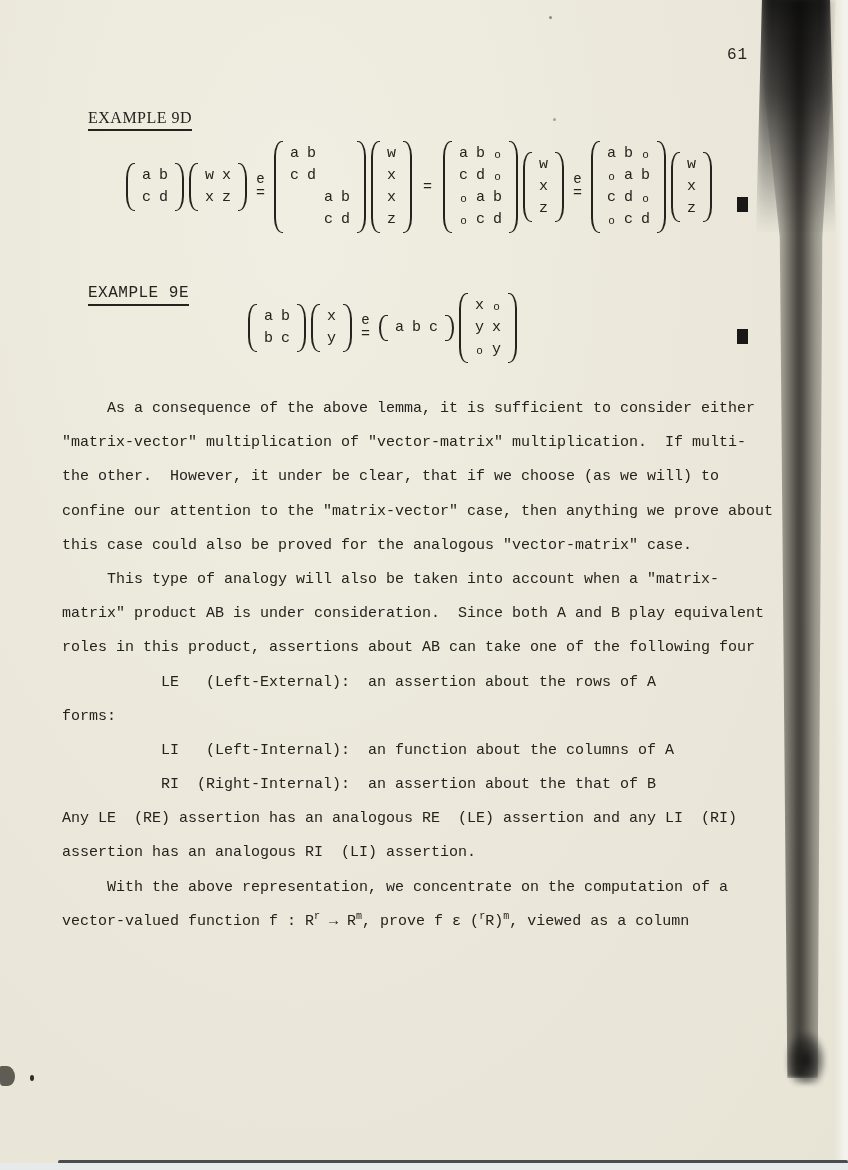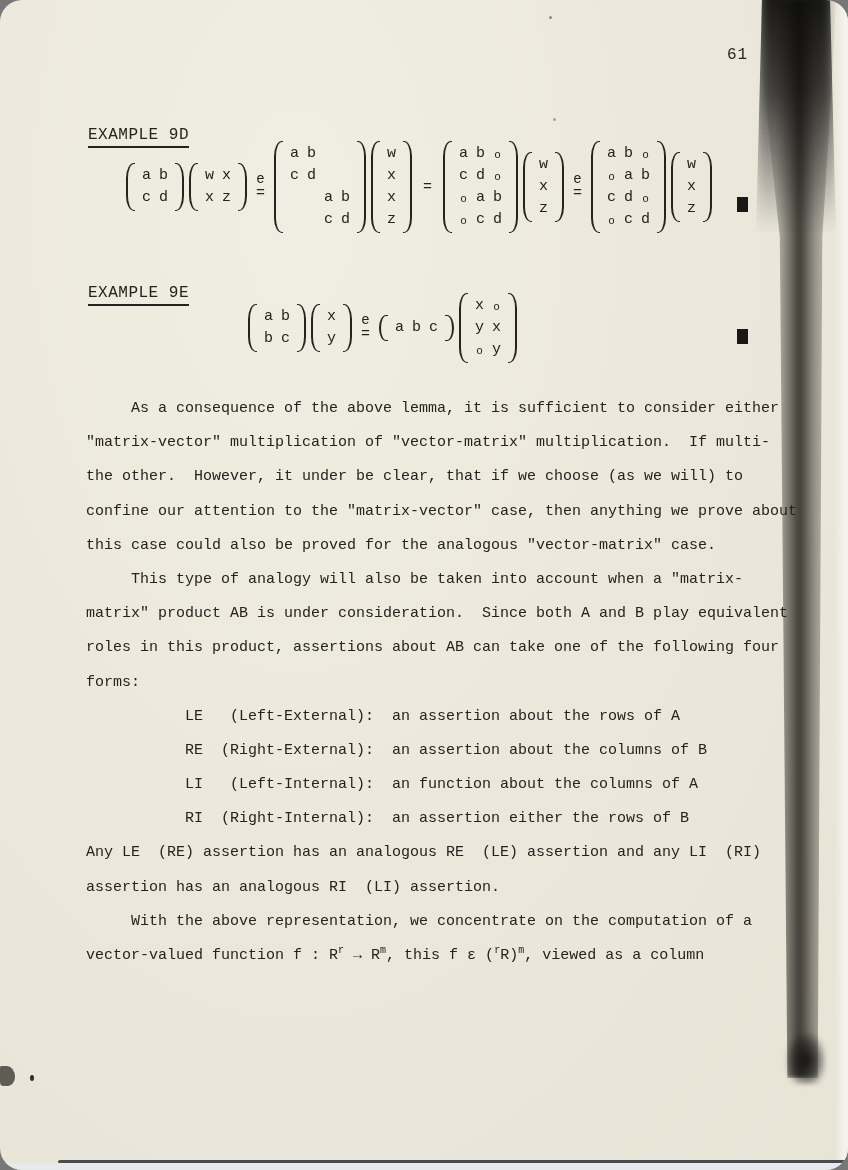--- a/index.html
+++ b/index.html
@@ -1,21 +1,20 @@
 <!DOCTYPE html>
 <html><head>
 <meta charset="utf-8">
 <style>
   html,body { margin:0; padding:0; background:#777; }
   .page {
     position:relative; width:848px; height:1170px; overflow:hidden;
     background: radial-gradient(ellipse at 35% 18%, #f0ede2 0%, #ebe8db 50%, #e7e4d6 100%);
     font-family:"Liberation Mono","DejaVu Sans Mono",monospace;
     color:#26231e;
-    border-radius:22px;
   }
   
   .gutter-main {
     position:absolute; left:760px; top:0; width:76px; height:1078px;
     background: linear-gradient(90deg, rgba(25,22,18,0) 0%, rgba(25,22,18,0.22) 22%,
       rgba(25,22,18,0.62) 42%, rgba(25,22,18,0.82) 52%, rgba(25,22,18,0.40) 72%, rgba(25,22,18,0.05) 100%);
     clip-path: polygon(0 0, 100% 0, 96% 6%, 82% 22%, 76% 100%, 36% 100%, 26% 22%, 2% 6%);
     filter: blur(2px);
   }
   .gutter-top {
@@ -39,21 +38,21 @@
     background:#3c3a35; border-radius:10% 70% 60% 30%; opacity:.8; filter:blur(.5px); }
   .smudge-b { position:absolute; left:30px; top:1075px; width:4px; height:6px; background:#2e2c28; border-radius:50%; }
   .speck-a { position:absolute; left:549px; top:16px; width:3px; height:3px; background:#8d8a7e; border-radius:50%; }
   .speck-b { position:absolute; left:553px; top:118px; width:3px; height:3px; background:#a5a296; border-radius:50%; }
   
   .pagenum { position:absolute; left:727px; top:46px; font-size:16px; letter-spacing:1px; }
   .ex-head {
     position:absolute; left:88px; font-size:16px; letter-spacing:.5px;
     border-bottom:2px solid #26231e; padding-bottom:2px;
   }
-  #head-9d { top:126px; }
+  #head-9d { top:109px;font-family:Liberation Serif, serif; }
   #head-9e { top:284px; }
   
   .eq { position:absolute; display:flex; align-items:center; gap:5px; }
   #eq-9d { left:126px; top:138px; height:98px; }
   #eq-9e { left:248px; top:290px; height:76px; }
   .mx { display:inline-flex; align-items:stretch; align-self:center; }
   .pl, .pr { width:7px; flex:0 0 7px; }
   .pl { border-left:2px solid #26231e; border-top:1.6px solid #26231e; border-bottom:1.6px solid #26231e;
         border-radius:8px 0 0 8px / 15px 0 0 15px; }
   .pr { border-right:2px solid #26231e; border-top:1.6px solid #26231e; border-bottom:1.6px solid #26231e;
@@ -64,21 +63,21 @@
   .m-cell.oz { font-size:11px; line-height:25px; }
   .rel { display:inline-flex; flex-direction:column; align-items:center; margin:0 4px; align-self:center; }
   .rel .rt { font-size:14px; line-height:13px; }
   .rel .rb { font-size:15px; line-height:15px; }
   .eqs { margin:0 6px; font-size:15px; align-self:center; }
   .eom { position:absolute; width:11px; height:15px; background:#191817; }
   #eom-9d { left:737px; top:197px; }
   #eom-9e { left:737px; top:329px; }
   
   .body-block { position:absolute; left:62px; top:392px; }
-  .tline { white-space:pre; font-size:15px; line-height:34.2px; height:34.2px;margin-left:24px; }
+  .tline { white-space:pre; font-size:15px; line-height:34.2px; height:34.2px; }
   .tline .sup { font-size:10px; position:relative; top:-6px; }
 </style>
 </head>
 <body>
 
 <div class="page">
 
   <div class="gutter-main"></div>
   <div class="gutter-top"></div>
   <div class="gutter-tip"></div>
@@ -330,24 +329,23 @@
 
   <div class="body-block">
       <div class="tline">     As a consequence of the above lemma, it is sufficient to consider either</div>
       <div class="tline">"matrix-vector" multiplication of "vector-matrix" multiplication.  If multi-</div>
       <div class="tline">the other.  However, it under be clear, that if we choose (as we will) to</div>
       <div class="tline">confine our attention to the "matrix-vector" case, then anything we prove about</div>
       <div class="tline">this case could also be proved for the analogous "vector-matrix" case.</div>
       <div class="tline">     This type of analogy will also be taken into account when a "matrix-</div>
       <div class="tline">matrix" product AB is under consideration.  Since both A and B play equivalent</div>
       <div class="tline">roles in this product, assertions about AB can take one of the following four</div>
+      <div class="tline">           LE   (Left-External):  an assertion about the rows of A</div>
       <div class="tline">forms:</div>
-      <div class="tline">           LE   (Left-External):  an assertion about the rows of A</div>
-      <div class="tline">           RE  (Right-External):  an assertion about the columns of B</div>
       <div class="tline">           LI   (Left-Internal):  an function about the columns of A</div>
-      <div class="tline">           RI  (Right-Internal):  an assertion either the rows of B</div>
+      <div class="tline">           RI  (Right-Internal):  an assertion about the that of B</div>
       <div class="tline">Any LE  (RE) assertion has an analogous RE  (LE) assertion and any LI  (RI)</div>
       <div class="tline">assertion has an analogous RI  (LI) assertion.</div>
       <div class="tline">     With the above representation, we concentrate on the computation of a</div>
-      <div class="tline"><span>vector-valued function f : R</span><span class="sup">r</span><span> → R</span><span class="sup">m</span><span>, this f ε (</span><span class="sup">r</span><span>R)</span><span class="sup">m</span><span>, viewed as a column</span></div>
+      <div class="tline"><span>vector-valued function f : R</span><span class="sup">r</span><span> → R</span><span class="sup">m</span><span>, prove f ε (</span><span class="sup">r</span><span>R)</span><span class="sup">m</span><span>, viewed as a column</span></div>
     </div>
 
 </div>
 
 </body></html>

